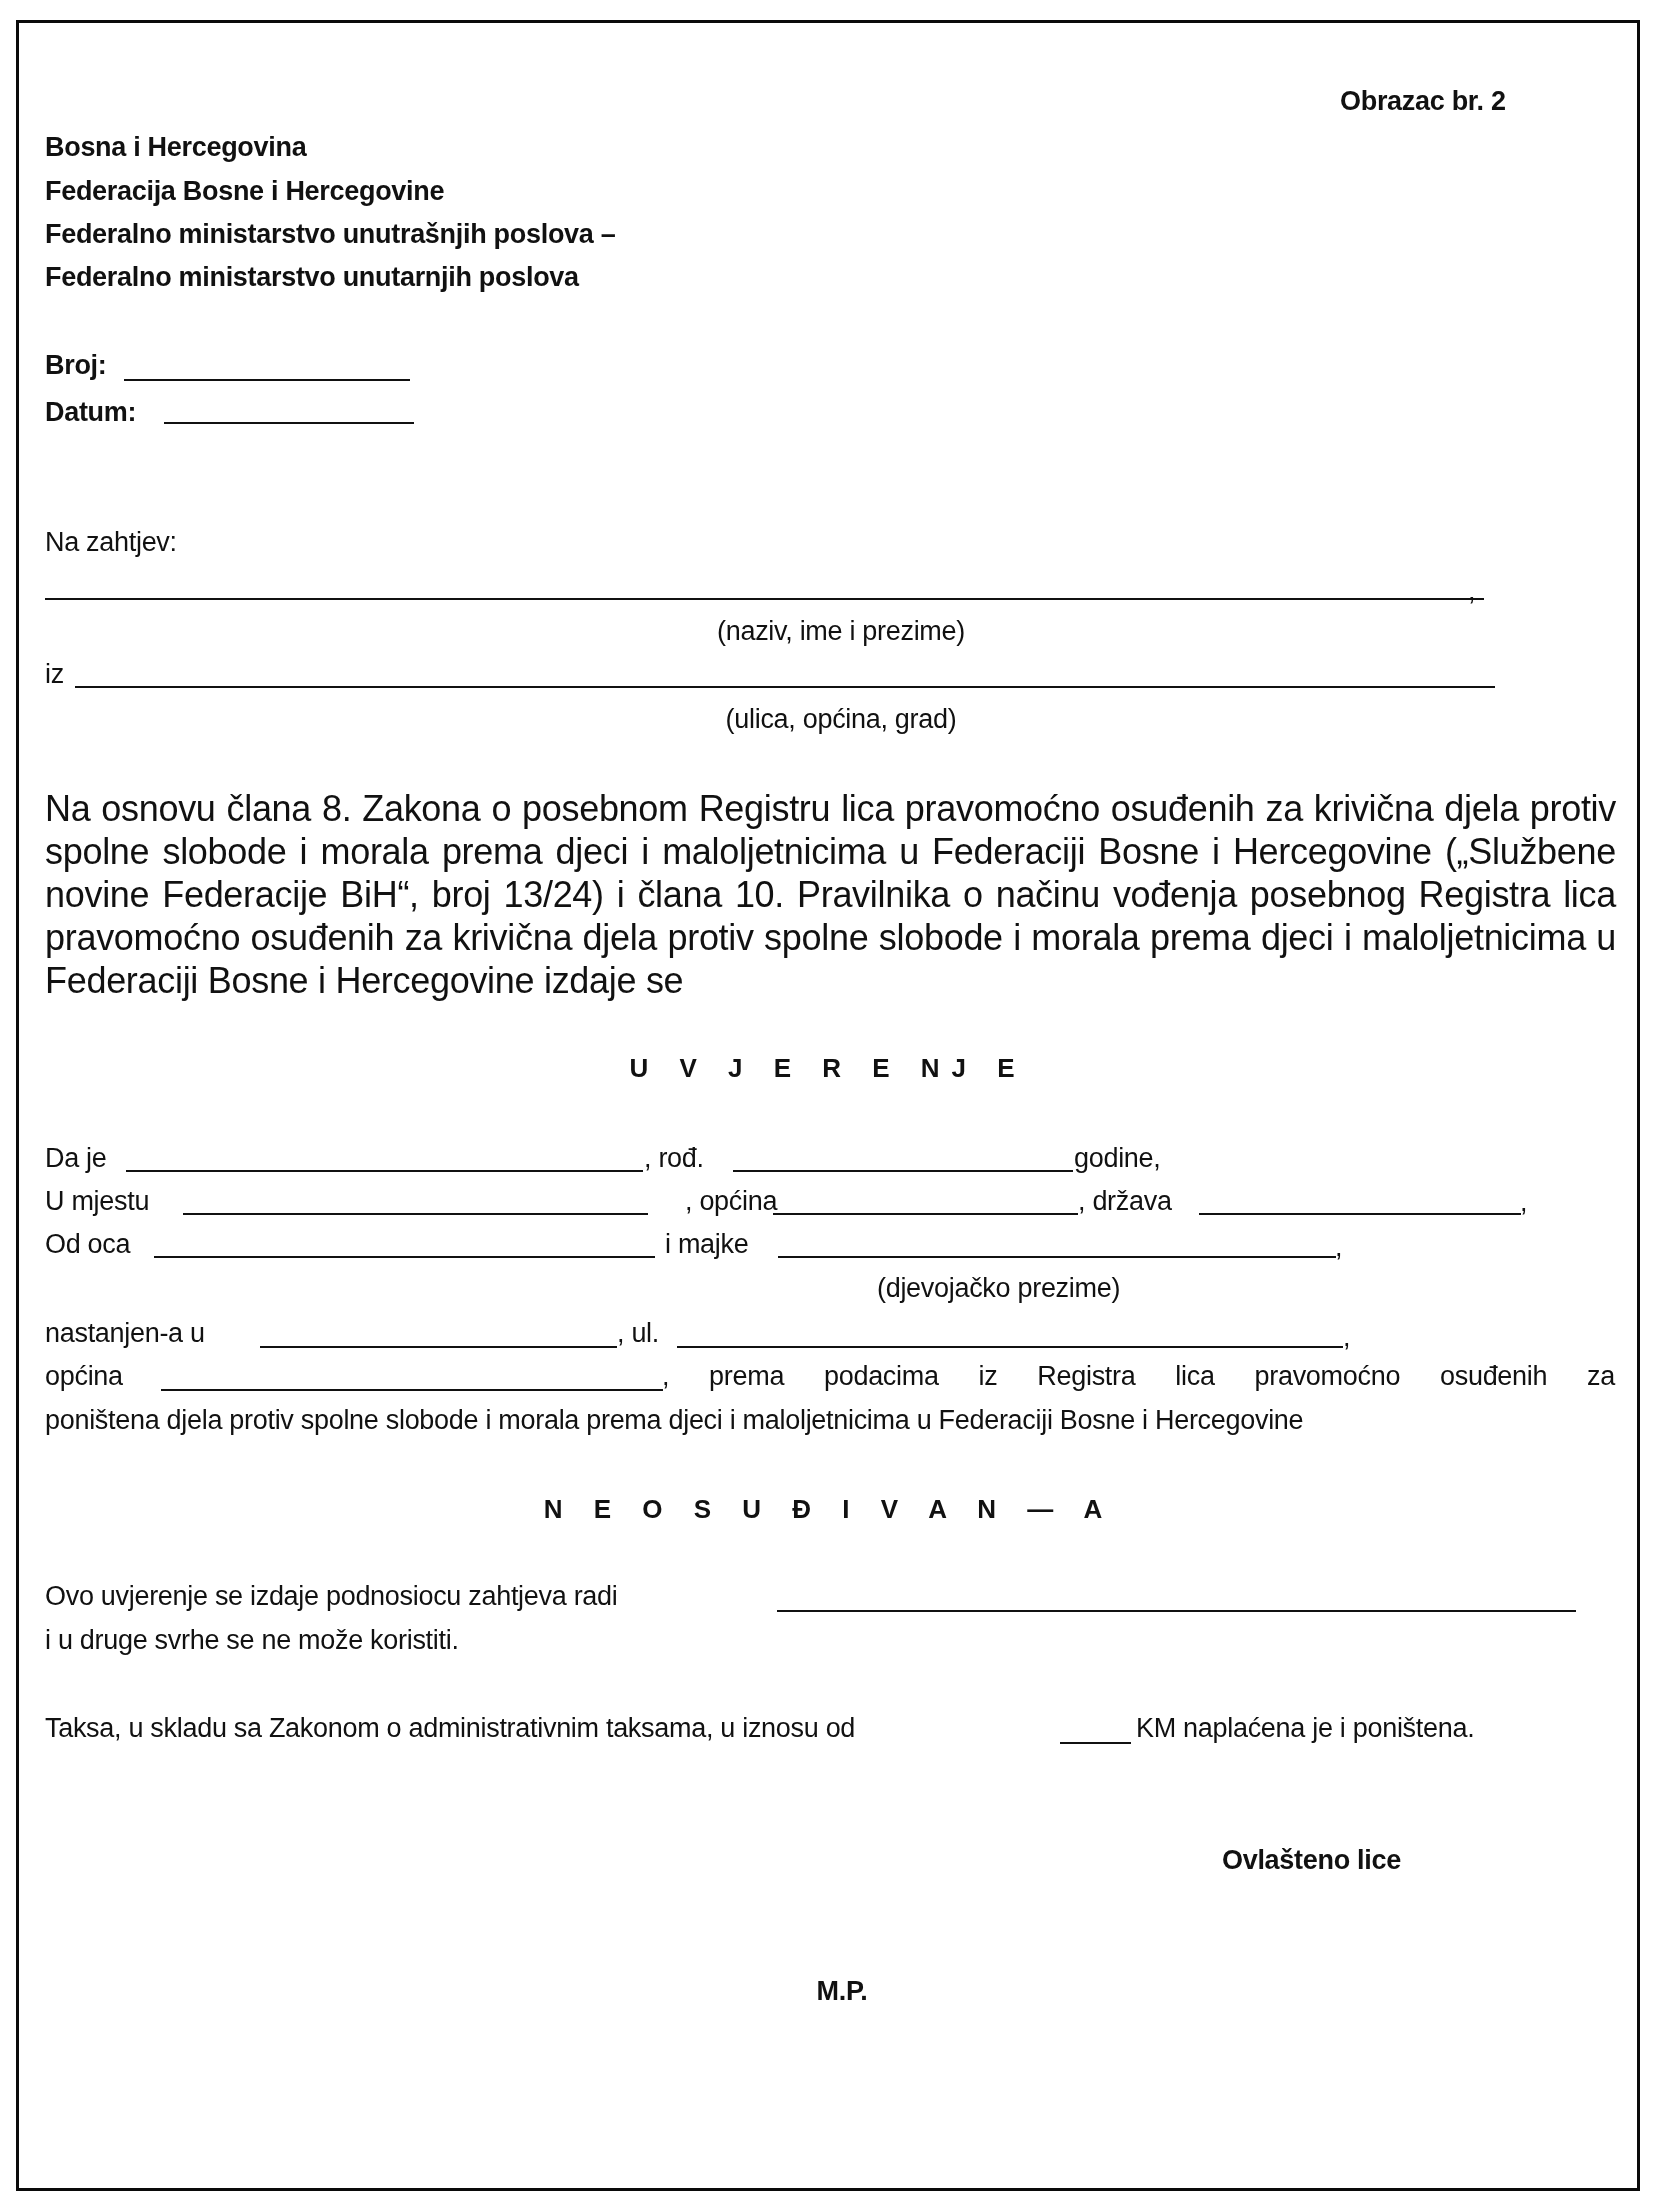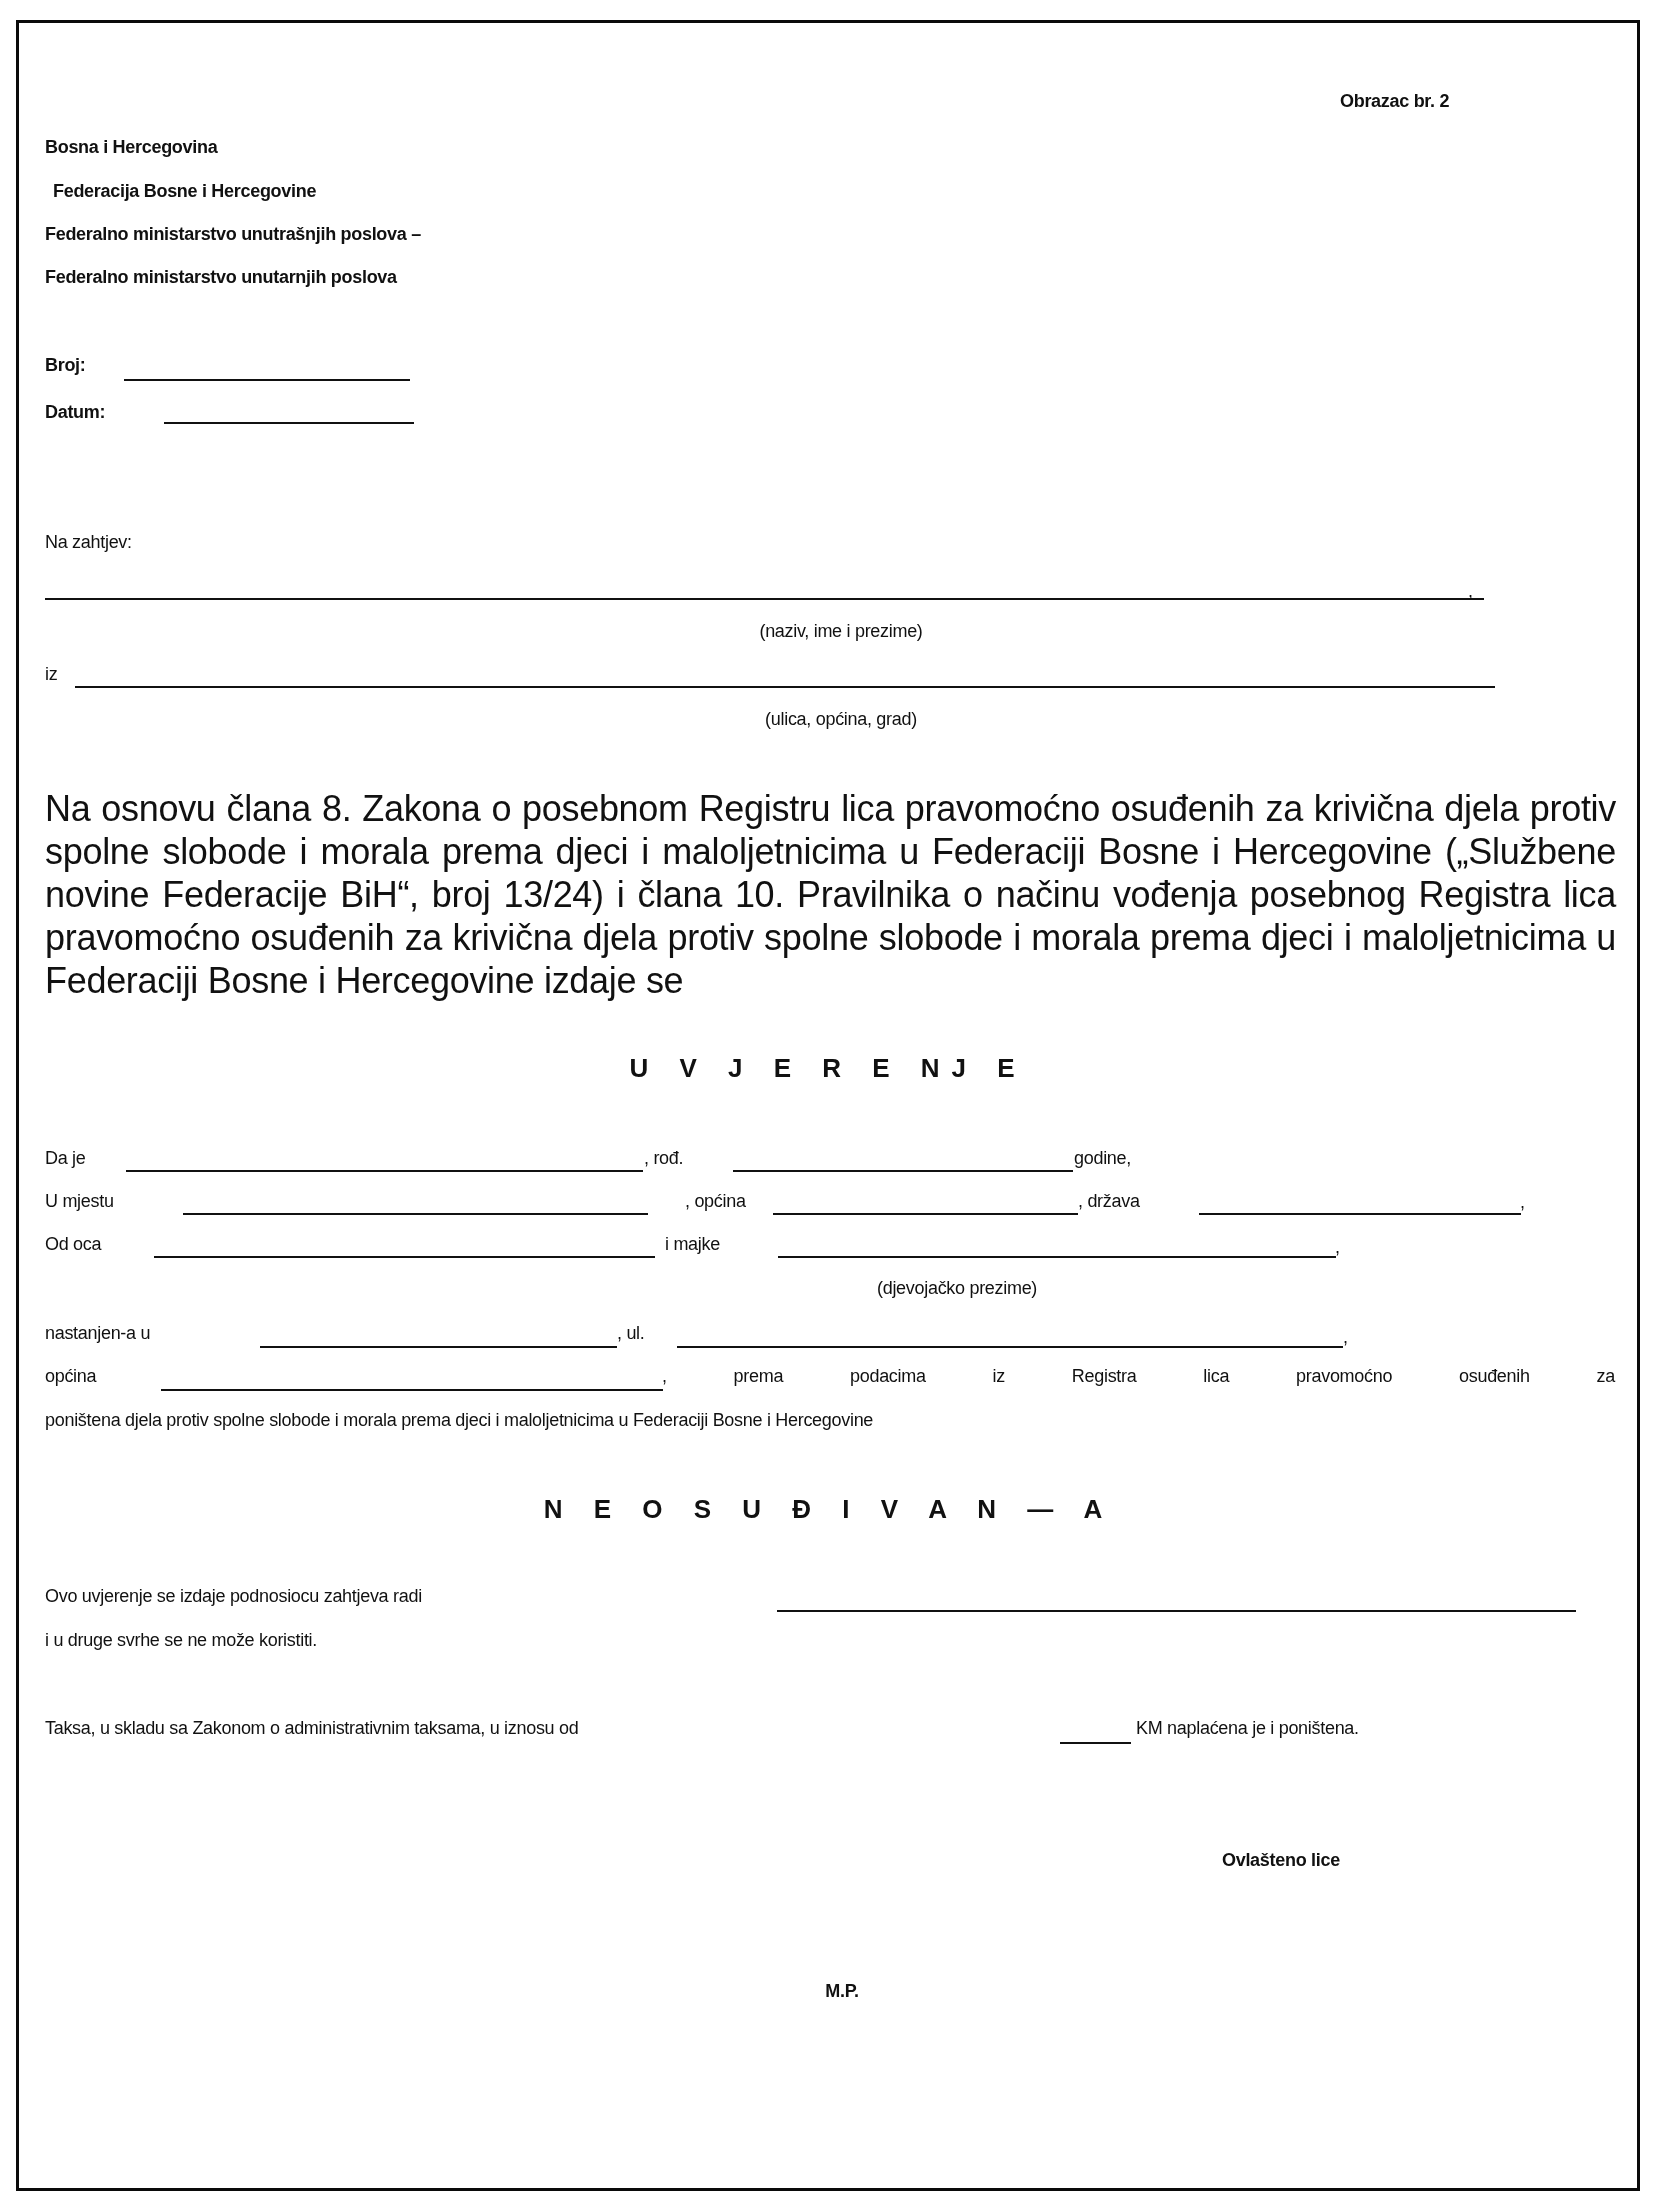--- a/index.html
+++ b/index.html
@@ -1,37 +1,37 @@
 <!DOCTYPE html>
 <html style="font-size:13.8px"><head>
 <meta charset="utf-8">
 <style>
   html, body { margin:0; padding:0; background:#ffffff; }
   body { width:1667px; height:2203px; position:relative; overflow:hidden;
          font-family:"Liberation Sans", sans-serif; color:#111111; }
   .frame { position:absolute; left:16.3px; top:20px; width:1618px; height:2165px;
            border:3.4px solid #0a0a0a; box-sizing:content-box; }
-  .t { position:absolute; white-space:nowrap; font-size:18px; line-height:31px;
+  .t { position:absolute; white-space:nowrap; font-size:27px; line-height:31px;
        letter-spacing:-0.3px; }
   .b { font-weight:bold; }
   .ul { position:absolute; height:0; border-top:2.6px solid #111111; }
   .para { position:absolute; left:45px; width:1571px; font-size:36px; line-height:43px;
           text-align:justify; text-align-last:left; letter-spacing:-0.3px; }
   .center { text-align:center; }
   .spaced { letter-spacing:12px; font-weight:bold; font-size:26px; }
 </style>
 </head>
 <body>
 
 <div class="frame"></div>
 
 <div class="t b" style="left:1340px; top:86px;">Obrazac br. 2</div>
 
 <div class="t b" style="left:45px; top:132px;">Bosna i Hercegovina</div>
-<div class="t b" style="left:53px; top:176px;">Federacija Bosne i Hercegovine</div>
+<div class="t b" style="left:45px; top:176px;">Federacija Bosne i Hercegovine</div>
 <div class="t b" style="left:45px; top:219px;">Federalno ministarstvo unutrašnjih poslova –</div>
 <div class="t b" style="left:45px; top:262px;">Federalno ministarstvo unutarnjih poslova</div>
 
 <div class="t b" style="left:45px; top:350px;">Broj:</div>
 <div class="ul" style="left:124px; top:379px; width:286px;">
     <span class="t" style="left:5.2px; top:-29px;"></span>
   </div>
 <div class="t b" style="left:45px; top:397px;">Datum:</div>
 <div class="ul" style="left:164px; top:422px; width:250px;">
     <span class="t" style="left:5.2px; top:-29px;"></span>

